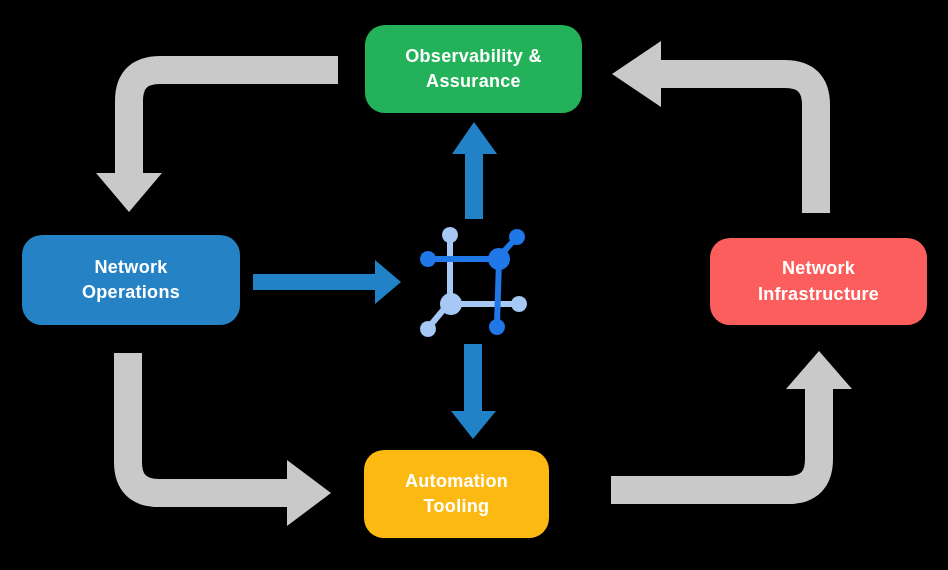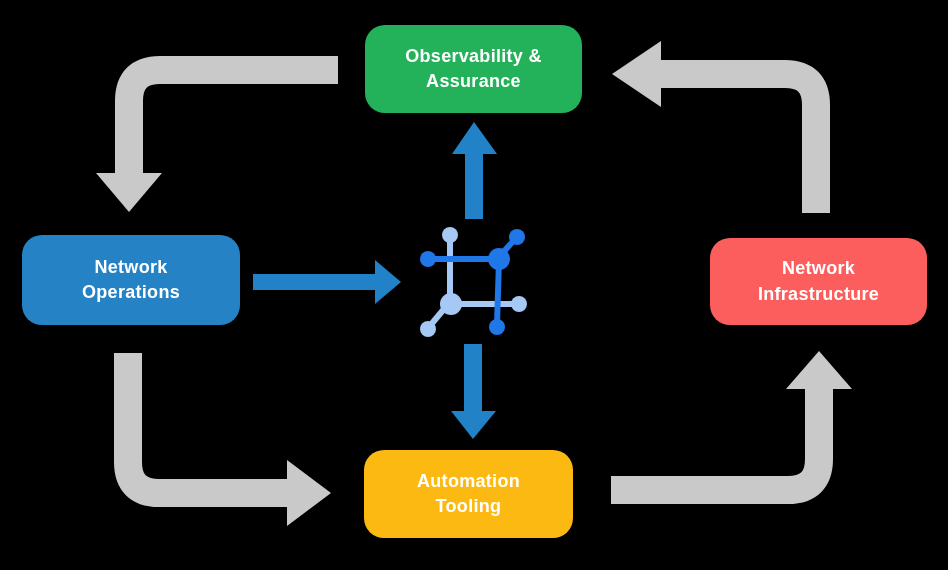--- a/index.html
+++ b/index.html
@@ -23,21 +23,21 @@
     position:absolute;
     display:flex;align-items:center;justify-content:center;
     border-radius:20px;
     color:var(--text,#fff);
     font-size:18px;font-weight:700;letter-spacing:0.3px;
     line-height:1.4;text-align:center;white-space:pre-line;
   }
   .box-green{background:var(--box_green);left:365px;top:25px;width:217px;height:88px;}
   .box-blue{background:var(--box_blue);left:22px;top:235px;width:218px;height:90px;}
   .box-red{background:var(--box_red);left:710px;top:238px;width:217px;height:87px;}
-  .box-yellow{background:var(--box_yellow);left:364px;top:450px;width:209px;height:88px;}
+  .box-yellow{background:var(--box_yellow);left:364px;top:450px;width:185px;height:88px;}
 </style>
 </head>
 <body>
 
 <div class="canvas">
 
   <svg class="arrows-svg" viewBox="0 0 948 570">
 
     <g>
       <path class="gray-stroke" stroke-width="28" d="M 338 70 H 160 Q 129 70 129 101 V 174"></path>

